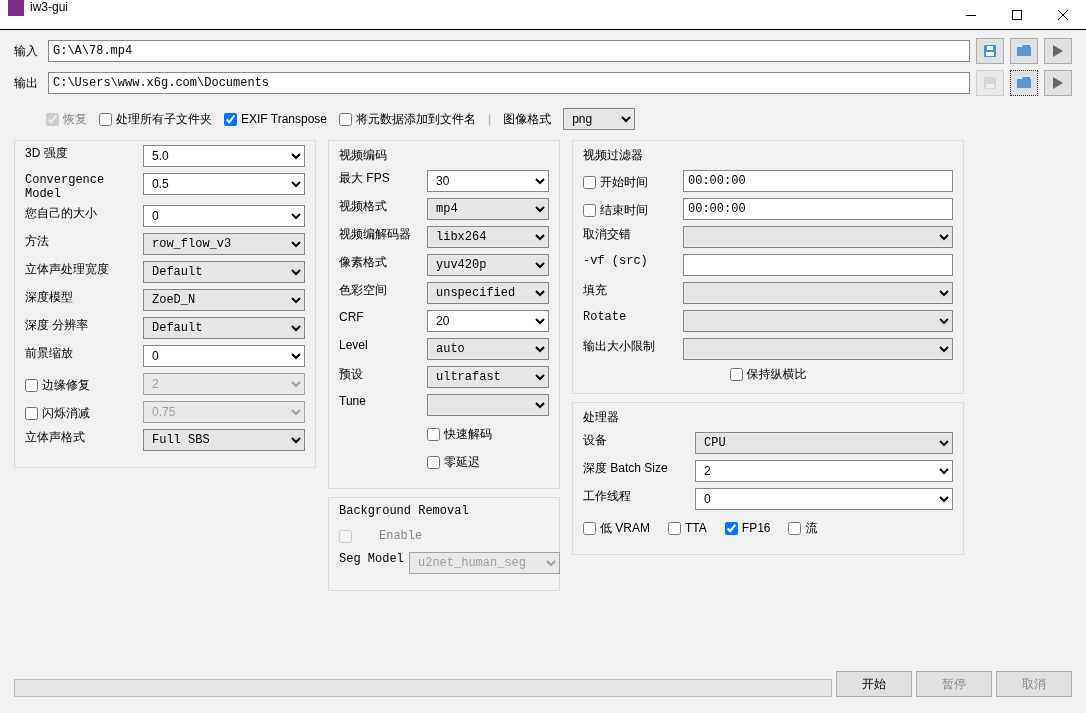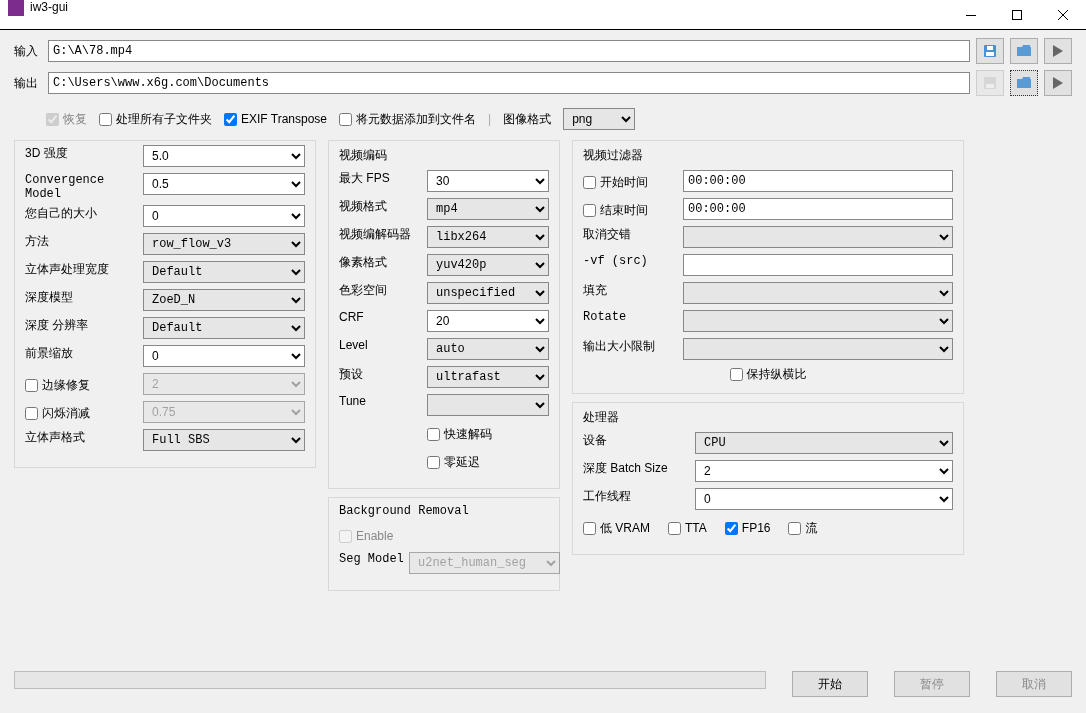--- a/index.html
+++ b/index.html
@@ -30,21 +30,21 @@
 .form-row { display: flex; margin-bottom: 4px; min-height: 24px; }
 .form-label { flex-shrink: 0; }
 .col1 .form-label { width: 118px; }
 .col2 .form-label { width: 88px; }
 .col3 .form-label { width: 100px; }
 .form-control { flex: 1; height: 22px; border: 1px solid #888; background: #e6e6e6; padding: 0 4px; }
 .form-control.white { background: #fff; }
 .form-control.mono { font-family: "Courier New", monospace; }
 select.form-control { padding-right: 16px; }
 input.form-control { background: #fff; }
-.bottom-bar { position: absolute; bottom: 16px; left: 14px; right: 14px; display: flex; align-items: flex-start; gap: 26px; }
+.bottom-bar { position: absolute; bottom: 16px; left: 14px; right: 14px; display: flex; align-items: flex-end; gap: 4px; }
 .progress { flex: 1; height: 18px; border: 1px solid #bdbdbd; background: #e6e6e6; }
 .btn { width: 76px; height: 26px; border: 1px solid #adadad; background: #e1e1e1; cursor: pointer; }
 .btn.disabled { color: #888; }
 svg { display: block; }
 .center-check-row { display: flex; justify-content: center; margin-top: 4px; }
 </style>
 </head>
 <body>
 
 <div class="titlebar">
@@ -242,21 +242,21 @@
               <input type="checkbox" style="">
               <span>零延迟</span>
             </label>
           </div>
       </div>
       <div class="panel">
         <div class="panel-title mono" style="font-family:'Courier New';">Background Removal</div>
         <div class="form-row">
             <label class="checkbox-wrap" style="color:#888;">
               <input type="checkbox" disabled="" style="">
-              <span style="font-family:Liberation Sans, sans-serif;">Enable</span>
+              <span style="font-family:Liberation Mono, monospace;margin-left:23px;">Enable</span>
             </label>
           </div>
         <div class="form-row">
             <span class="form-label" style="width:70px;font-family:'Courier New';">Seg Model</span>
             <select class="form-control disabled mono" disabled=""><option>u2net_human_seg</option></select>
           </div>
       </div>
     </div>
 
     <div class="col col3">

